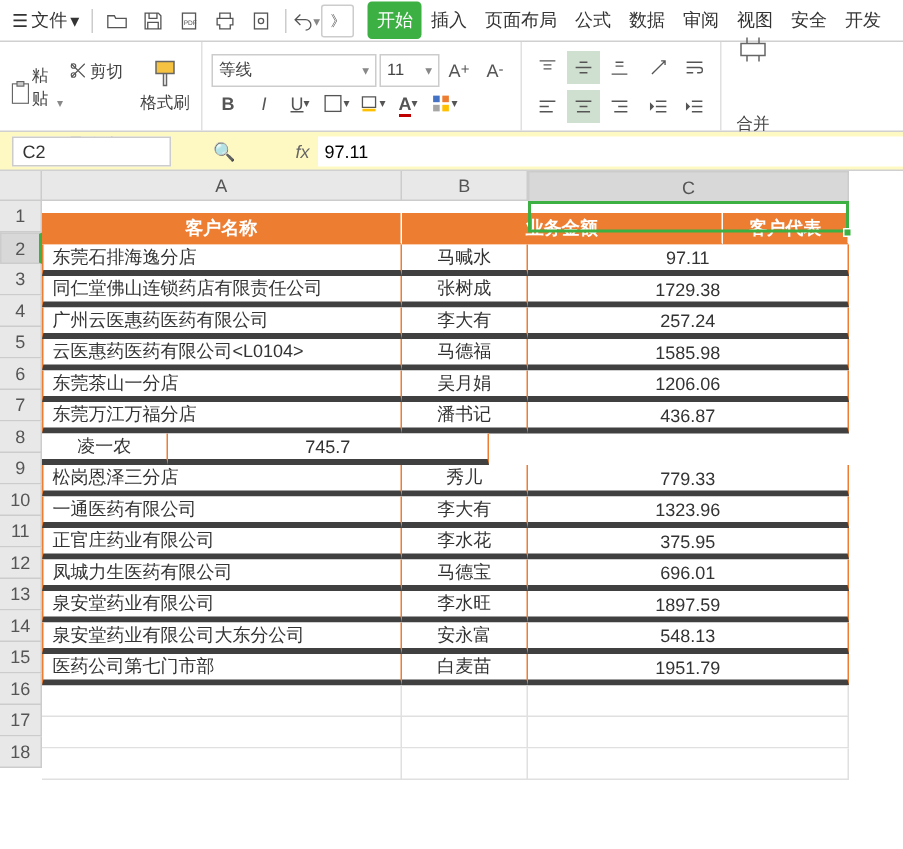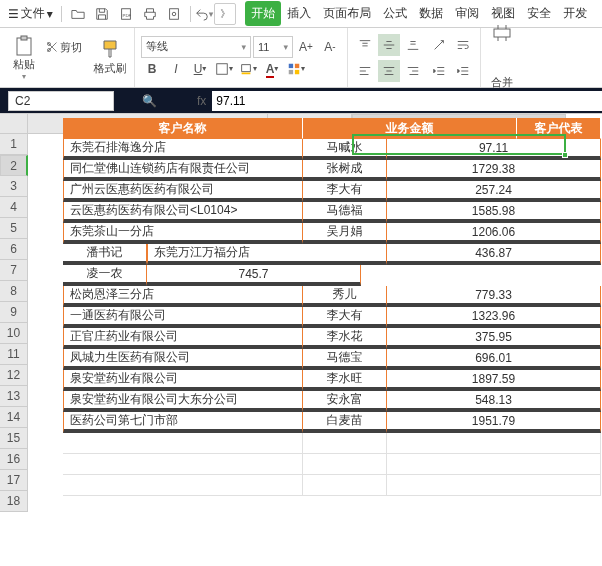--- a/index.html
+++ b/index.html
@@ -12,44 +12,44 @@
   .menubar .divider { width: 1px; height: 16px; background: #ccc; margin: 0 4px; }
   .menubar .undo { display: flex; align-items: center; }
   .tab-item { padding: 4px 6px; color: #333; }
   .tab-item.active { background: #3cb043; color: #fff; border-radius: 3px; }
   
   
   .ribbon { background: #fff; display: flex; align-items: stretch; height: 60px; border-bottom: 1px solid #d0d0d0; }
   .ribbon-group { display: flex; align-items: center; padding: 0 6px; border-right: 1px solid #e0e0e0; }
   .rg-col { display: flex; flex-direction: column; gap: 2px; justify-content: center; }
   .rg-item { display: flex; align-items: center; gap: 2px; padding: 2px 4px; font-size: 11px; color: #444; white-space: nowrap; margin-top: 28px; }
-  .paste-big { display: flex; flex-direction: column; align-items: center; justify-content: center; width: 36px; font-size: 11px; color: #444; }
+  .paste-big { display: flex; flex-direction: row; align-items: flex-end; justify-content: center; width: 36px; font-size: 11px; color: #444; }
   .fmt-big { display: flex; flex-direction: column; align-items: center; justify-content: center; width: 36px; font-size: 11px; color: #444; }
   .sel { border: 1px solid #ccc; background: #fff; height: 22px; display: flex; align-items: center; padding: 0 4px; font-size: 11px; color: #444; }
   .btnrow { display: flex; gap: 2px; align-items: center; }
   .sq { width: 22px; height: 22px; display: flex; align-items: center; justify-content: center; color: #555; border: 1px solid transparent; }
   .sq svg, .icon-btn svg { width: 14px; height: 14px; }
   
   
-  .fbar { display: flex; align-items: center; height: 26px; background: #0f172a; border-bottom: 1px solid #d0d0d0; }
+  .fbar { display: flex; align-items: center; height: 26px; background: #fef9c3; border-bottom: 1px solid #d0d0d0; }
   .namebox { width: 106px; border: 1px solid #ccc; height: 20px; margin: 0 8px; display: flex; align-items: center; padding: 0 6px; font-size: 12px; background: #fff; }
-  .fbar .fx { color: #666; margin: 0 6px 0 40px; }
+  .fbar .fx { font-style: italic; color: #666; margin: 0 6px 0 40px; }
   .fbar .zoom-icn { color: #888; margin-left: 20px; }
   .formula-input { flex: 1; border: none; outline: none; height: 20px; font-size: 12px; padding: 0 4px; background: #fff; }
   
   
   .sheet { background: #fff; height: calc(566px - 28px - 60px - 26px); overflow: hidden; position: relative; }
   .corner { position: absolute; left: 0; top: 0; width: 28px; height: 20px; background: #e8e8e8; border-right: 1px solid #ccc; border-bottom: 1px solid #ccc; }
   .colhdrs { position: absolute; left: 28px; top: 0; height: 20px; display: flex; }
   .colhdr { background: #e8e8e8; border-right: 1px solid #ccc; border-bottom: 1px solid #ccc; display: flex; align-items: center; justify-content: center; font-size: 12px; color: #555; }
   .colhdr.sel { background: #d8d8d8; border-bottom: 2px solid #3cb043; }
   .rowhdrs { position: absolute; left: 0; top: 20px; width: 28px; }
   .rowhdr { height: 21px; background: #e8e8e8; border-right: 1px solid #ccc; border-bottom: 1px solid #ccc; display: flex; align-items: center; justify-content: center; font-size: 12px; color: #555; }
   .rowhdr.sel { background: #d8d8d8; border-right: 2px solid #3cb043; }
-  .cells { position: absolute; left: 28px; top: 4px; margin-left: 35px; }
+  .cells { position: absolute; left: 28px; top: 28px; }
   .cellrow { display: flex; height: 21px; }
   .cell { border-right: 1px solid #e0e0e0; border-bottom: 1px solid #e0e0e0; display: flex; align-items: center; padding: 0 6px; font-size: 12px; overflow: hidden; white-space: nowrap; background: #fff; }
   .cell.hdr { background: #ed7d31; color: #fff; font-weight: bold; justify-content: center; border-right: 1px solid #fff; border-bottom: 1px solid #ed7d31; }
   .cell.data { border-right: 1px solid #ed7d31; border-bottom: 4px solid #404040; }
   .cell.data.colA { border-left: 1px solid #ed7d31; }
   .cell.center { justify-content: center; }
   .active-outline { position: absolute; border: 2px solid #3cb043; pointer-events: none; }
   .active-handle { position: absolute; width: 6px; height: 6px; background: #3cb043; border: 1px solid #fff; }
   
   
@@ -341,22 +341,22 @@
         <div class="cell data wA colA">云医惠药医药有限公司&lt;L0104&gt;</div>
         <div class="cell data wB center">马德福</div>
         <div class="cell data wC center">1585.98</div>
       </div>
       <div class="cellrow">
         <div class="cell data wA colA">东莞茶山一分店</div>
         <div class="cell data wB center">吴月娟</div>
         <div class="cell data wC center">1206.06</div>
       </div>
       <div class="cellrow">
+        <div class="cell data wA colA">东莞万江万福分店</div>
         <div class="cell data wB center">潘书记</div>
-        <div class="cell data wA colA">东莞万江万福分店</div>
         <div class="cell data wC center">436.87</div>
       </div>
       <div class="cellrow">
         <div class="cell data wB center">凌一农</div>
         <div class="cell data wC center">745.7</div>
       </div>
       <div class="cellrow">
         <div class="cell data wA colA">松岗恩泽三分店</div>
         <div class="cell data wB center">秀儿</div>
         <div class="cell data wC center">779.33</div>

